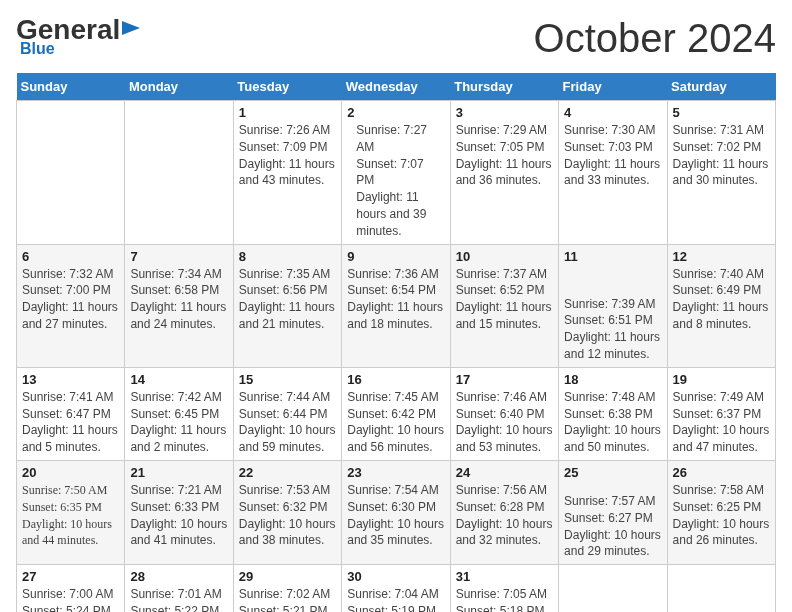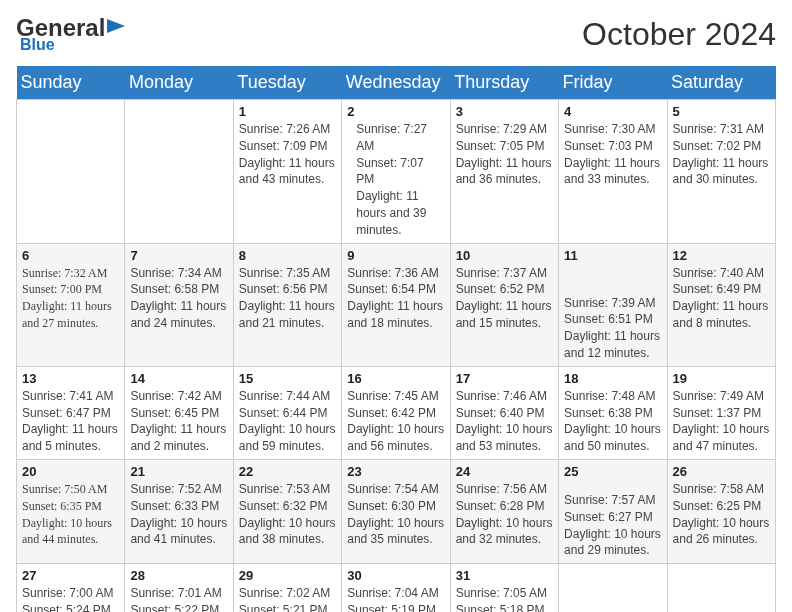--- a/index.html
+++ b/index.html
@@ -15,49 +15,49 @@
       justify-content: space-between;
       align-items: flex-start;
       margin-bottom: 12px;
     }
     .logo {
       display: flex;
       flex-direction: column;
       align-items: flex-start;
     }
     .logo-text {
-      font-size: 24px;
+      font-size: 28px;
       font-weight: bold;
       color: #333;
       line-height: 1;
     }
     .title-block {
       text-align: right;
     }
     .month-title {
-      font-size: 32px;
+      font-size: 40px;
       font-weight: normal;
       color: #333;
     }
     .location {
       font-size: 16px;
       color: #555;
     }
     table {
       width: 100%;
       border-collapse: collapse;
       font-size: 11px;
     }
     thead tr th {
       background-color: #2e7dc5;
       color: #fff;
       padding: 6px 4px;
       text-align: left;
-      font-size: 18px;
-      font-weight: normal;
+      font-size: 13px;
+      font-weight: bold;
     }
     tbody tr td {
       border: 1px solid #ccc;
       padding: 4px 5px;
       vertical-align: top;
       width: 14.28%;
       height: 76px;
       background: #fff;
     }
     tbody tr:nth-child(even) td {
@@ -144,21 +144,21 @@
         <td>
           <span class="day-number">5</span>
           <div class="day-info" style="white-space: pre-line;">Sunrise: 7:31 AM
 Sunset: 7:02 PM
 Daylight: 11 hours and 30 minutes.</div>
         </td>
       </tr>
       <tr>
         <td>
           <span class="day-number">6</span>
-          <div class="day-info" style="white-space: pre-line; font-family: Liberation Serif, serif;">Sunrise: 7:32 AM
+          <div class="day-info" style="white-space: pre-line;">Sunrise: 7:32 AM
 Sunset: 7:00 PM
 Daylight: 11 hours and 27 minutes.</div>
         </td>
         <td>
           <span class="day-number">7</span>
           <div class="day-info" style="white-space: pre-line;">Sunrise: 7:34 AM
 Sunset: 6:58 PM
 Daylight: 11 hours and 24 minutes.</div>
         </td>
         <td>
@@ -225,34 +225,34 @@
         </td>
         <td>
           <span class="day-number">18</span>
           <div class="day-info" style="white-space: pre-line;">Sunrise: 7:48 AM
 Sunset: 6:38 PM
 Daylight: 10 hours and 50 minutes.</div>
         </td>
         <td>
           <span class="day-number">19</span>
           <div class="day-info" style="white-space: pre-line;">Sunrise: 7:49 AM
-Sunset: 1:37 PM
+Sunset: 6:37 PM
 Daylight: 10 hours and 47 minutes.</div>
         </td>
       </tr>
       <tr>
         <td>
           <span class="day-number">20</span>
           <div class="day-info" style="white-space: pre-line; font-family: Liberation Serif, serif;">Sunrise: 7:50 AM
 Sunset: 6:35 PM
 Daylight: 10 hours and 44 minutes.</div>
         </td>
         <td>
           <span class="day-number">21</span>
-          <div class="day-info" style="white-space: pre-line;">Sunrise: 7:52 AM
+          <div class="day-info" style="white-space: pre-line;">Sunrise: 7:21 AM
 Sunset: 6:33 PM
 Daylight: 10 hours and 41 minutes.</div>
         </td>
         <td>
           <span class="day-number">22</span>
           <div class="day-info" style="white-space: pre-line;">Sunrise: 7:53 AM
 Sunset: 6:32 PM
 Daylight: 10 hours and 38 minutes.</div>
         </td>
         <td>

